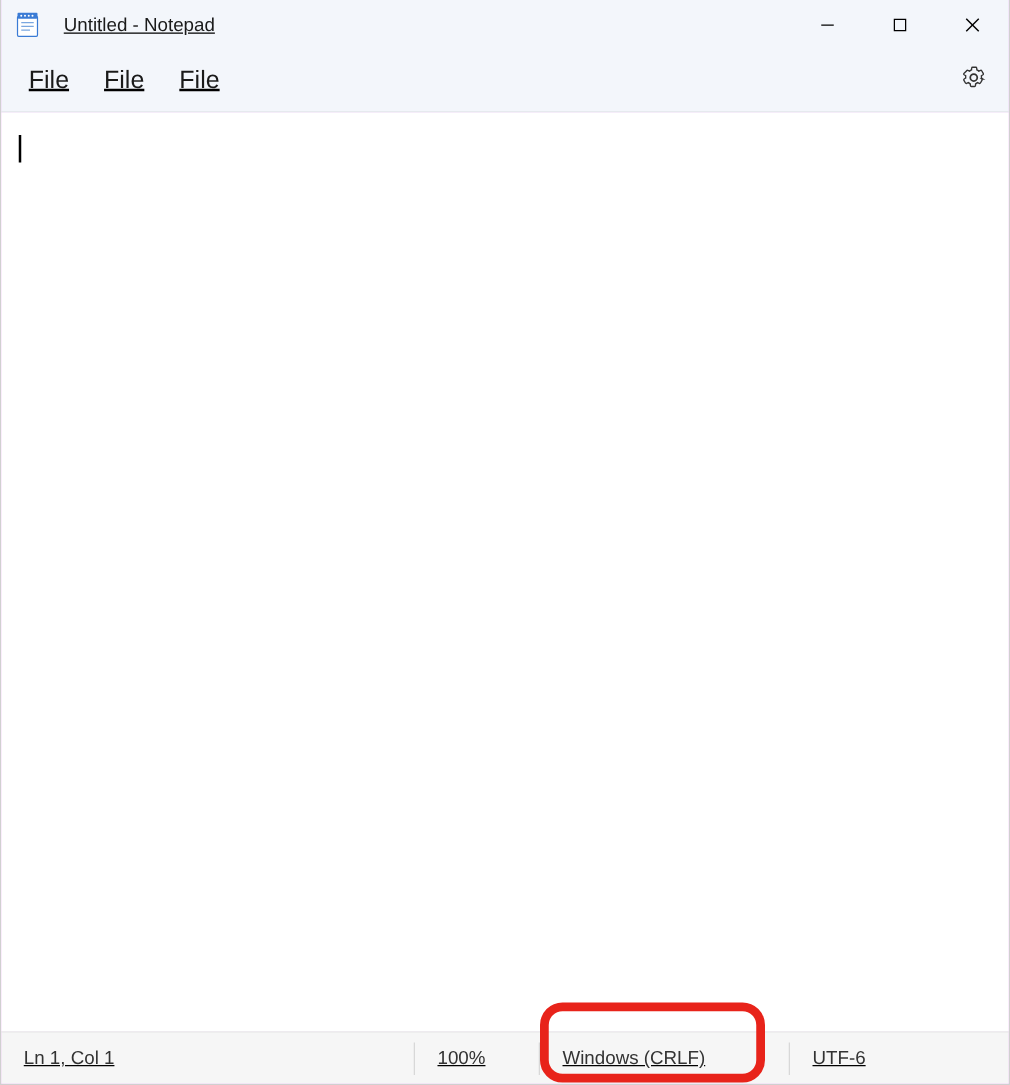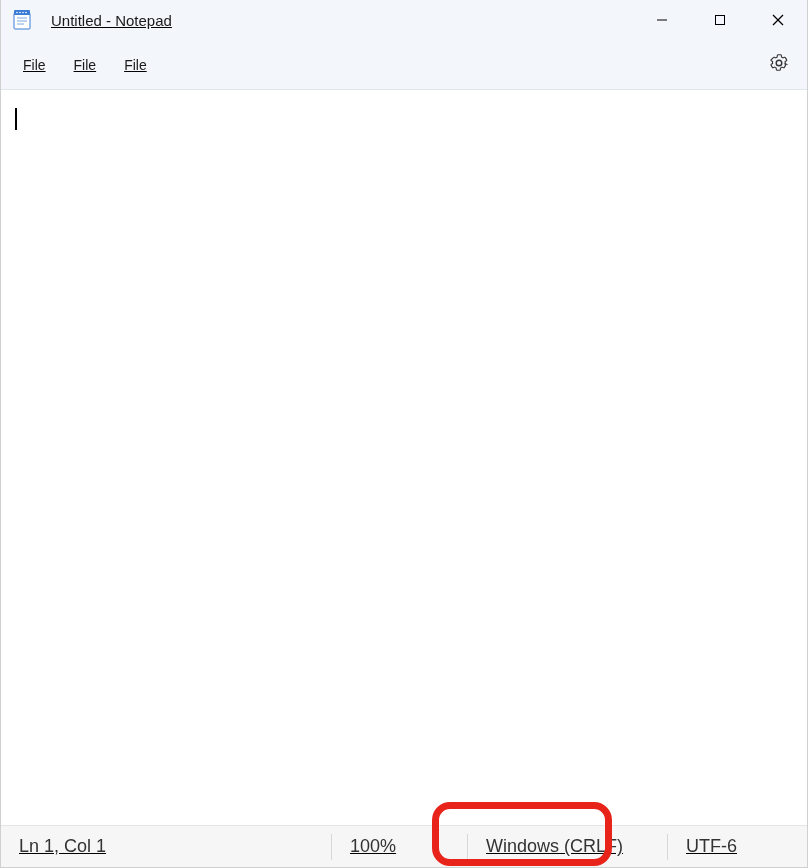--- a/index.html
+++ b/index.html
@@ -60,21 +60,21 @@
     .menubar {
       height: 50px;
       background: #f3f6fb;
       display: flex;
       align-items: center;
       padding: 0 8px;
       border-bottom: 1px solid #e2e5ea;
     }
     .menu-item {
       padding: 6px 14px;
-      font-size: 14px;
+      font-size: 20px;
       color: #1a1a1a;
       cursor: default;
       border-radius: 4px;
     }
     .menu-spacer {
       flex: 1;
     }
     .settings-btn {
       padding: 6px 10px;
       cursor: default;
@@ -93,40 +93,39 @@
       position: absolute;
       top: 18px;
       left: 14px;
     }
     .statusbar {
       height: 42px;
       background: #f6f6f6;
       border-top: 1px solid #e5e5e5;
       display: flex;
       align-items: center;
-      font-size: 18px;
+      font-size: 15px;
       color: #333;
     }
     .status-cell {
       padding: 0 18px;
       height: 26px;
       display: flex;
       align-items: center;
       border-left: 1px solid #d8d8d8;
     }
     .status-cell.first {
       border-left: none;
       flex: 0 0 330px;
     }
     .status-cell.zoom {
       flex: 0 0 100px;
     }
     .status-cell.le {
       flex: 0 0 200px;
-      margin-left: 36px;
     }
     .status-cell.enc {
       flex: 1;
     }
     .highlight-box {
       position: absolute;
       border: 7px solid #e8231a;
       border-radius: 18px;
       left: 432px;
       top: 802px;

